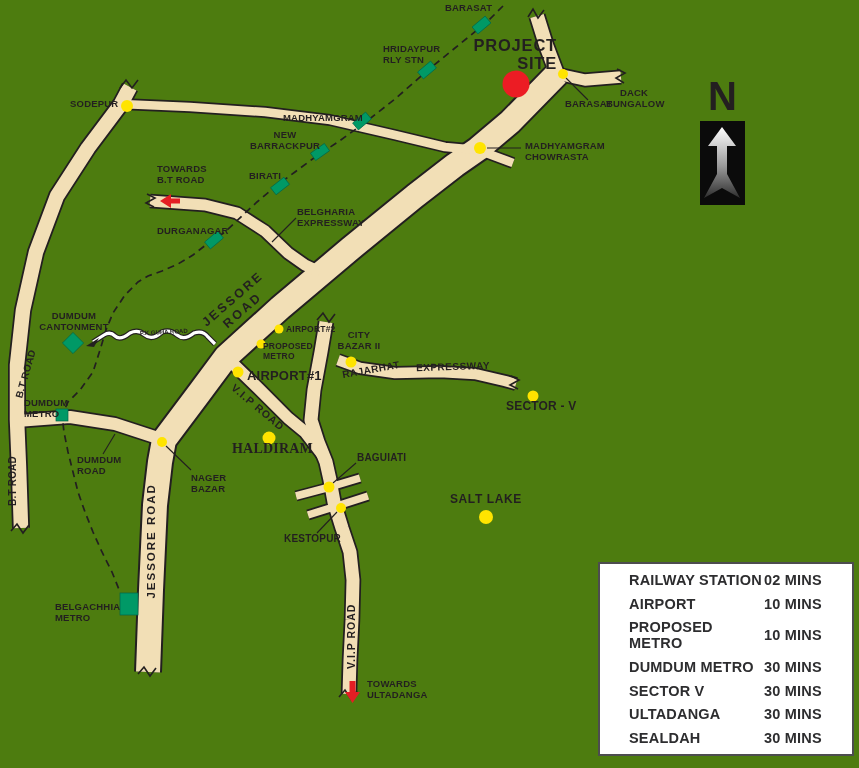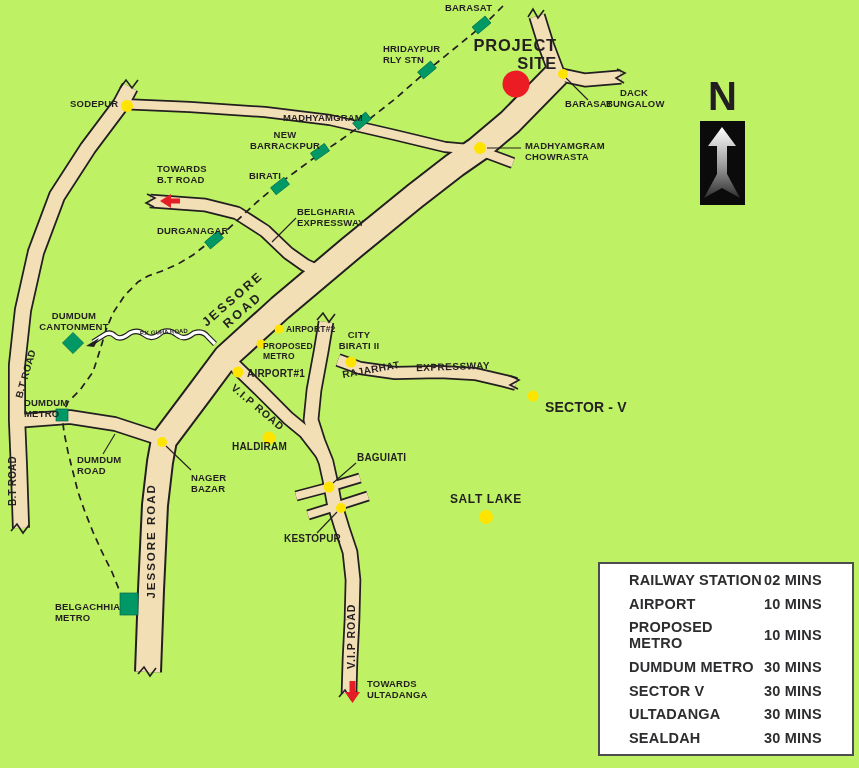--- a/index.html
+++ b/index.html
@@ -1,16 +1,16 @@
 <!DOCTYPE html>
 <html><head>
 <meta charset="utf-8">
 <style>
   html,body{margin:0;padding:0;background:#ffffff;}
-  #stage{position:relative;width:859px;height:768px;background:#bef264;overflow:hidden;
+  #stage{position:relative;width:859px;height:768px;background:#4d7c0f;overflow:hidden;
          font-family:"Liberation Sans",sans-serif;}
   #mapsvg{position:absolute;left:0;top:0;}
   .lbl{position:absolute;font-weight:bold;font-size:9.5px;line-height:1.2;color:#231f20;
        white-space:pre-line;letter-spacing:0.2px;}
   .c{text-align:center;}
   .title{font-size:16.5px;letter-spacing:0.8px;line-height:1.1;text-align:right;}
   .big{font-size:12px;}
   .north-n{font-size:40px;letter-spacing:0;}
   
   #timetable{position:absolute;left:598px;top:562px;width:256px;height:194px;
@@ -171,36 +171,36 @@
   <div class="lbl" style="left:157px;top:225px;">DURGANAGAR</div>
   <div class="lbl" style="left:297px;top:206px;">BELGHARIA
 EXPRESSWAY</div>
   <div class="lbl c" style="left:175px;top:290px;width:126px;font-size:12.5px;letter-spacing:2.5px;transform:rotate(-41deg);">JESSORE ROAD</div>
   <div class="lbl c" style="left:39px;top:310px;width:70px;">DUMDUM
 CANTONMENT</div>
   <div class="lbl" style="left:140px;top:329px;font-size:6px;letter-spacing:0;transform:rotate(-3deg);">P.K GUHA ROAD</div>
   <div class="lbl" style="left:286px;top:324px;font-size:8.5px;text-align:right;">AIRPORT#2</div>
   <div class="lbl" style="left:263px;top:341px;font-size:8.5px;">PROPOSED
 METRO</div>
-  <div class="lbl" style="left:247px;top:368px;font-size:10px;">AIRPORT#1</div>
+  <div class="lbl" style="left:247px;top:368px;font-size:13px;">AIRPORT#1</div>
   <div class="lbl c" style="left:330px;top:329px;width:58px;">CITY
-BIRATI II</div>
+BAZAR II</div>
   <div class="lbl" style="left:342px;top:364px;font-size:10px;letter-spacing:0.5px;transform:rotate(-10deg);">RAJARHAT</div>
   <div class="lbl" style="left:416px;top:361px;font-size:10px;letter-spacing:0.5px;transform:rotate(-2deg);">EXPRESSWAY</div>
-  <div class="lbl" style="left:506px;top:399px;font-size:14px;margin-left:39px;">SECTOR - V</div>
+  <div class="lbl" style="left:506px;top:399px;font-size:12px;">SECTOR - V</div>
   <div class="lbl c" style="left:214px;top:401px;width:88px;font-size:10.5px;letter-spacing:1px;transform:rotate(40deg);">V.I.P ROAD</div>
   <div class="lbl c" style="left:-14px;top:368px;width:80px;font-size:10px;transform:rotate(-74deg);">B.T ROAD</div>
   <div class="lbl c" style="left:-27px;top:475px;width:80px;font-size:10px;transform:rotate(-90deg);">B.T ROAD</div>
   <div class="lbl" style="left:24px;top:397px;">DUMDUM
 METRO</div>
   <div class="lbl" style="left:77px;top:454px;">DUMDUM
 ROAD</div>
   <div class="lbl" style="left:191px;top:472px;">NAGER
 BAZAR</div>
-  <div class="lbl" style="left:232px;top:441px;font-size:10px;">HALDIRAM</div>
+  <div class="lbl" style="left:232px;top:441px;font-size:14px;font-family:Liberation Serif, serif;">HALDIRAM</div>
   <div class="lbl" style="left:357px;top:452px;font-size:10px;">BAGUIATI</div>
   <div class="lbl" style="left:284px;top:533px;font-size:10px;">KESTOPUR</div>
   <div class="lbl big" style="left:450px;top:492px;letter-spacing:0.6px;">SALT LAKE</div>
   <div class="lbl c" style="left:89px;top:534px;width:126px;font-size:11.5px;letter-spacing:2px;transform:rotate(-90deg);">JESSORE ROAD</div>
   <div class="lbl" style="left:55px;top:601px;">BELGACHHIA
 METRO</div>
   <div class="lbl c" style="left:307px;top:630px;width:88px;font-size:10.5px;letter-spacing:1px;transform:rotate(-90deg);">V.I.P ROAD</div>
   <div class="lbl" style="left:367px;top:678px;">TOWARDS
 ULTADANGA</div>
 

